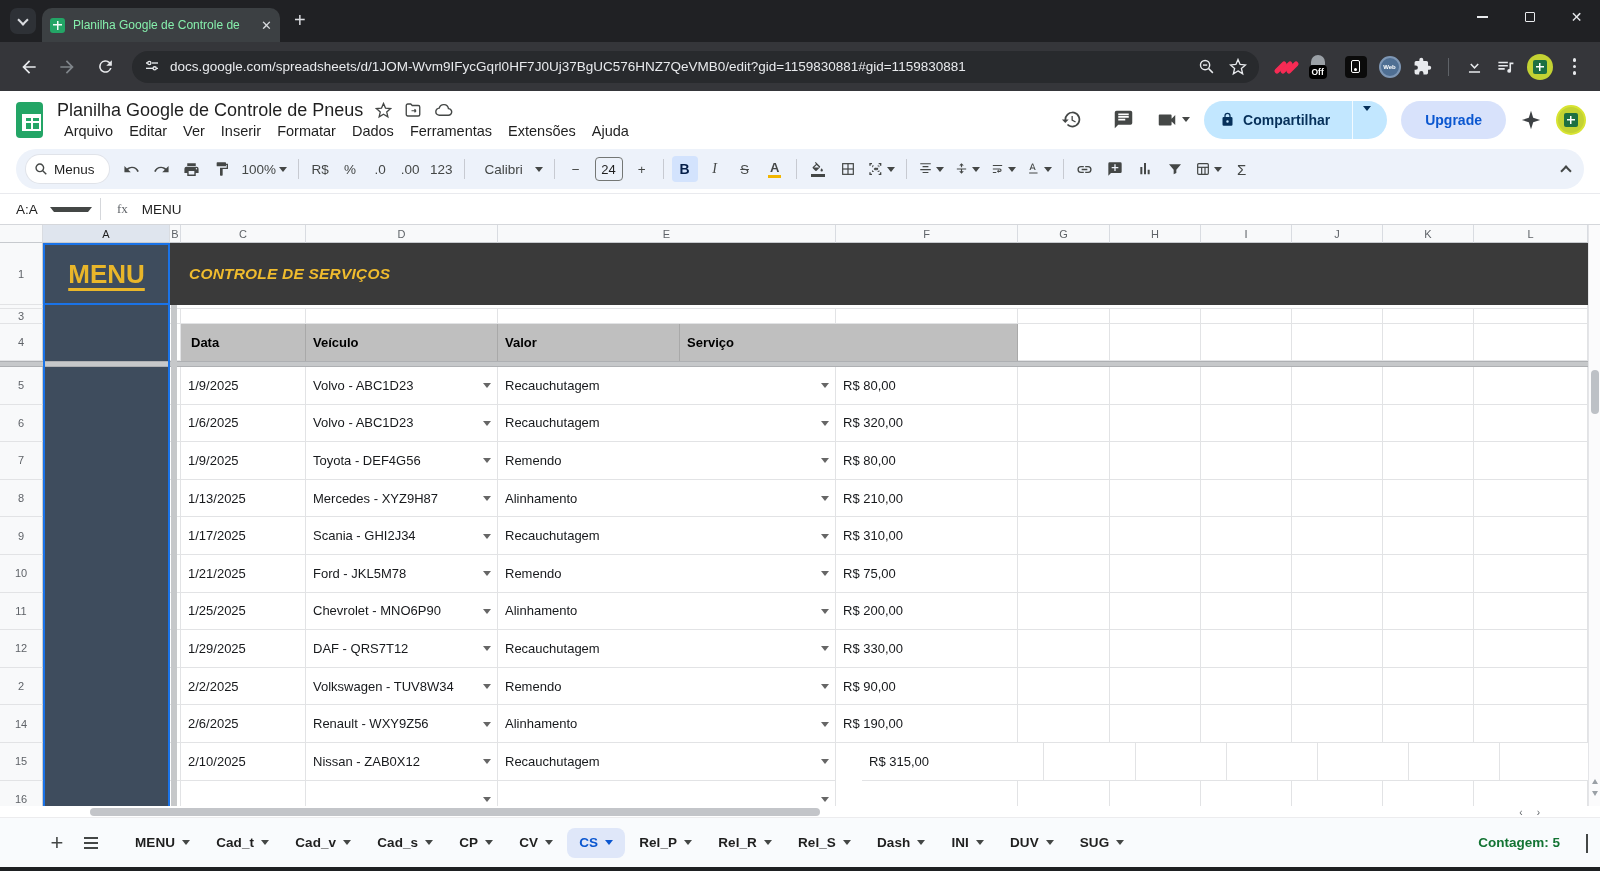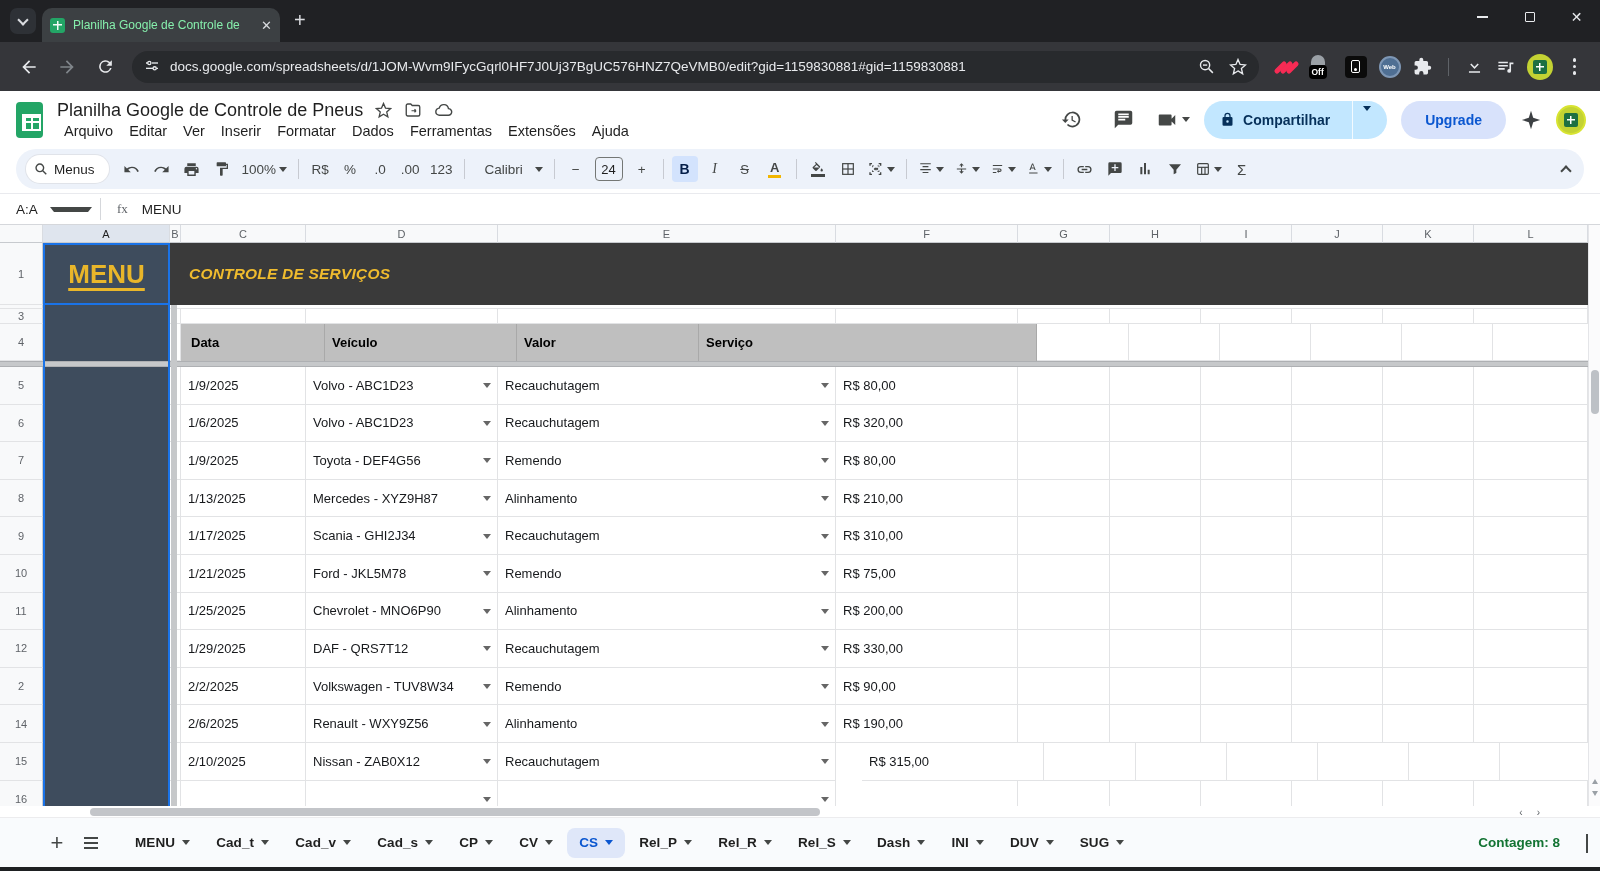--- a/index.html
+++ b/index.html
@@ -545,21 +545,21 @@
         <div class="cell" style="width: 91px; height: 15px;"></div>
         <div class="cell" style="width: 91px; height: 15px;"></div>
         <div class="cell" style="width: 91px; height: 15px;"></div>
         <div class="cell" style="width: 91px; height: 15px;"></div>
         <div class="cell" style="width: 114px; height: 15px;"></div>
       </div>
       <div class="grow" style="height: 37px;">
         <div class="rowhead" style="height: 37px;">4</div>
         <div class="cell dark" style="width: 127px; height: 37px;"></div>
         <div class="cell" style="width: 11px; height: 37px;"></div>
-        <div class="cell thead" style="width: 144px; height: 37px; padding-left: 10px;">Data</div>
+        <div class="cell thead" style="width: 125px; height: 37px; padding-left: 10px;">Data</div>
         <div class="cell thead" style="width: 192px; height: 37px;">Veículo</div>
         <div class="cell thead" style="width: 182px; height: 37px;">Valor</div>
         <div class="cell thead" style="width: 338px; height: 37px;">Serviço</div>
         <div class="cell" style="width: 92px; height: 37px;"></div>
         <div class="cell" style="width: 91px; height: 37px;"></div>
         <div class="cell" style="width: 91px; height: 37px;"></div>
         <div class="cell" style="width: 91px; height: 37px;"></div>
         <div class="cell" style="width: 91px; height: 37px;"></div>
         <div class="cell" style="width: 114px; height: 37px;"></div>
       </div>
@@ -828,17 +828,17 @@
       <div class="sheet-tab">
         <span class="tlabel">DUV</span>
         <span class="caret"></span>
       </div>
       <div class="sheet-tab">
         <span class="tlabel">SUG</span>
         <span class="caret"></span>
       </div>
     </div>
   <div class="sb-right">
-    <span class="count">Contagem: 8</span>
+    <span class="count">Contagem: 5</span>
     <span><span class="chev-left"></span></span>
   </div>
 </div>
 <div id="bottomedge"></div>
 
 </body></html>

